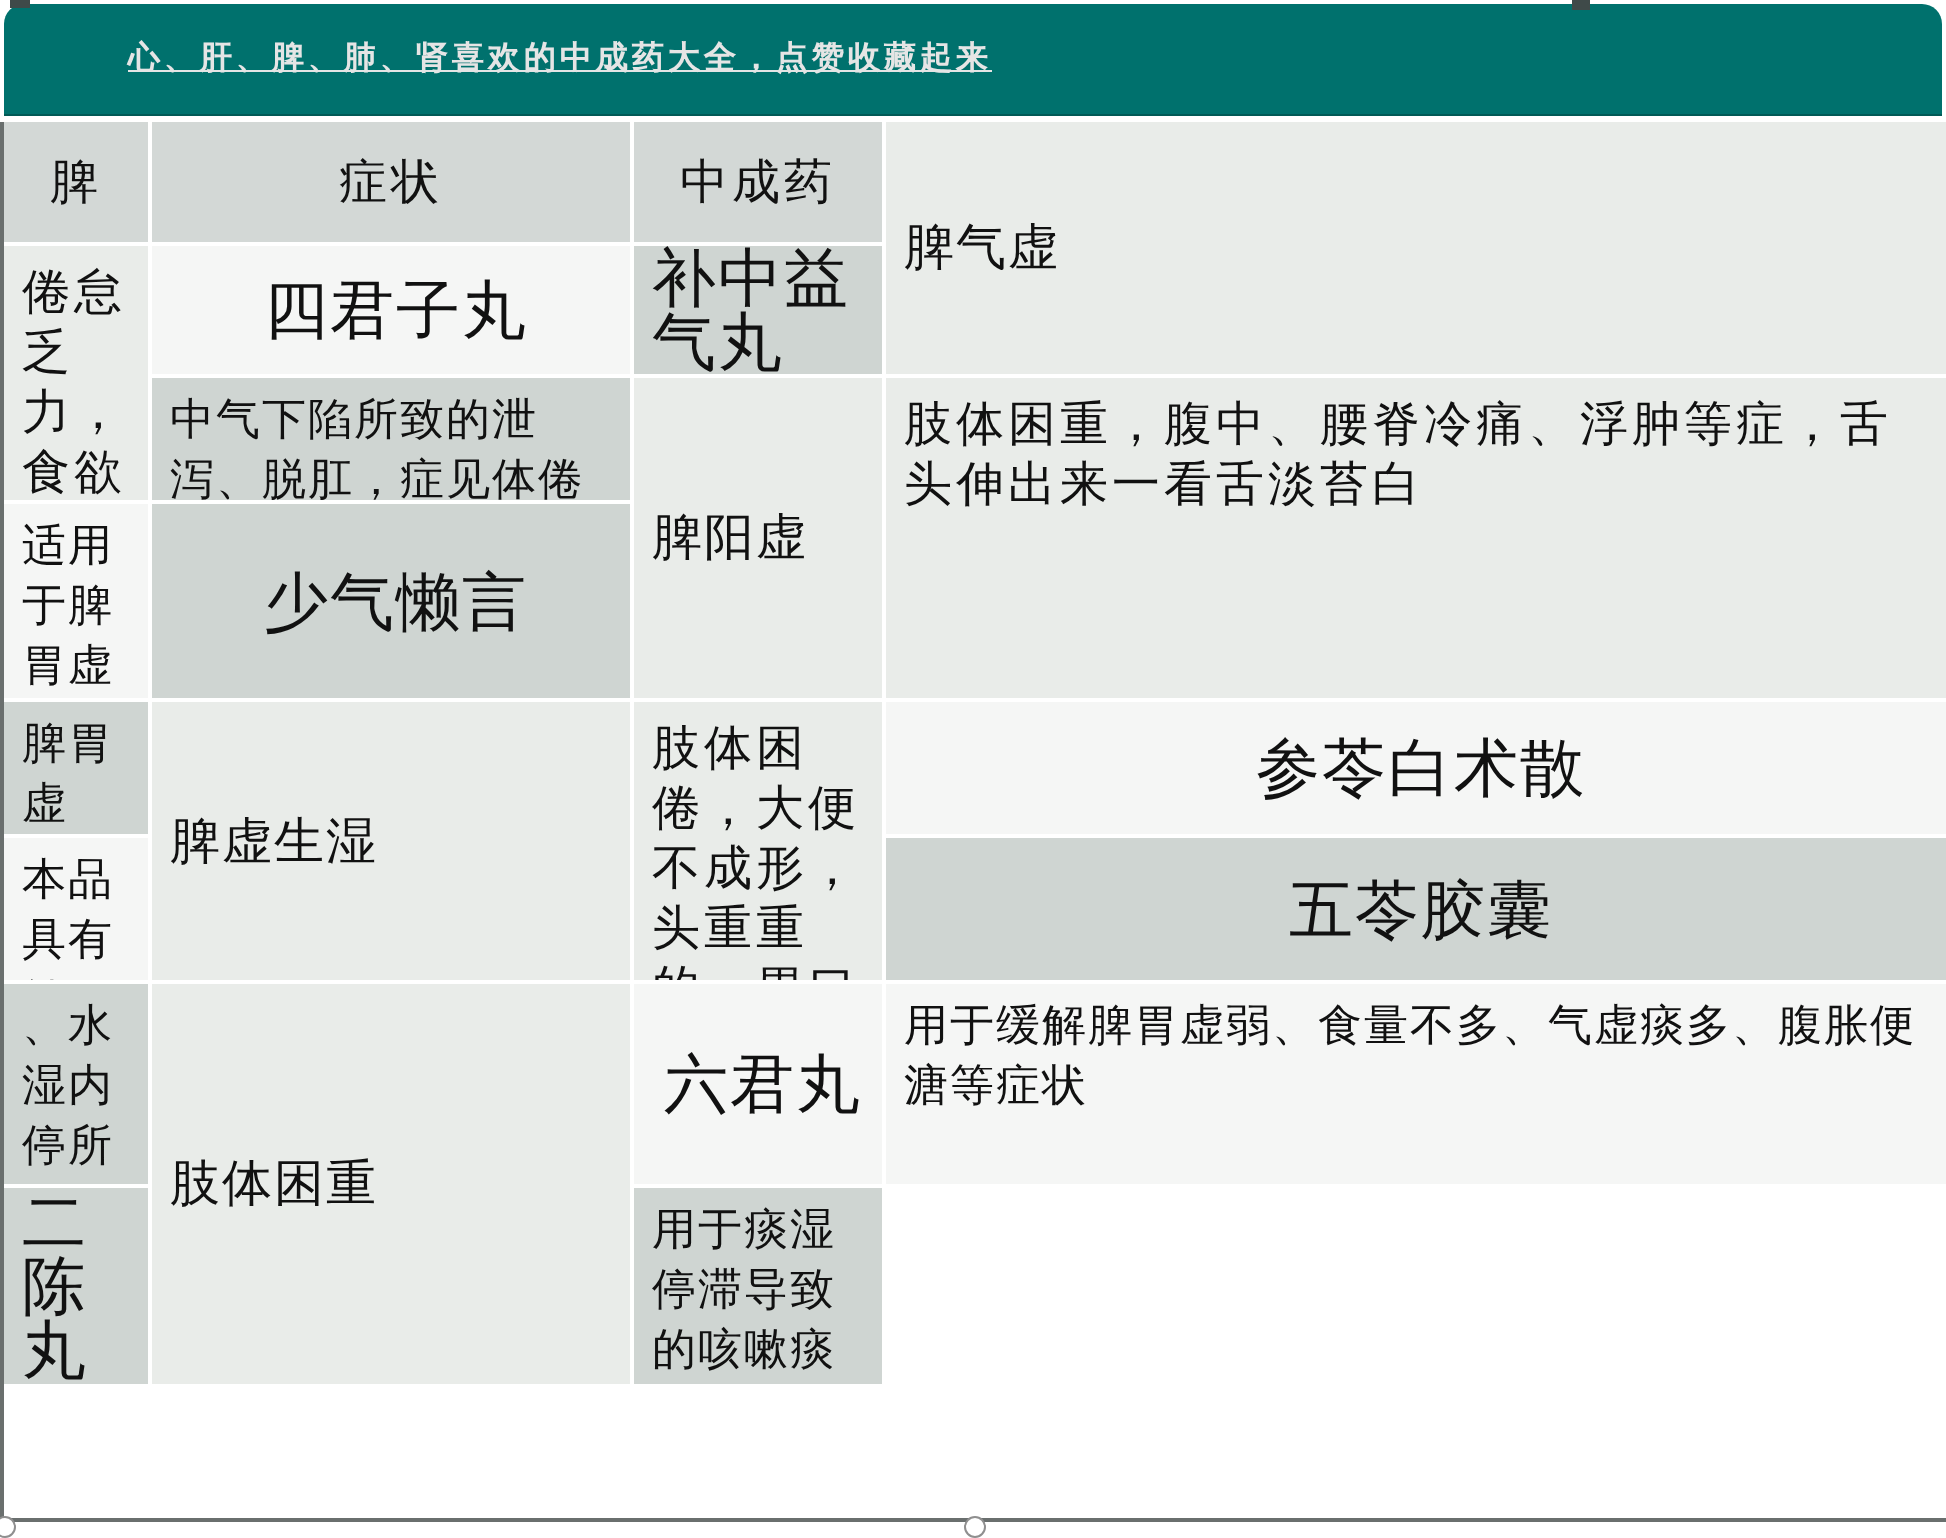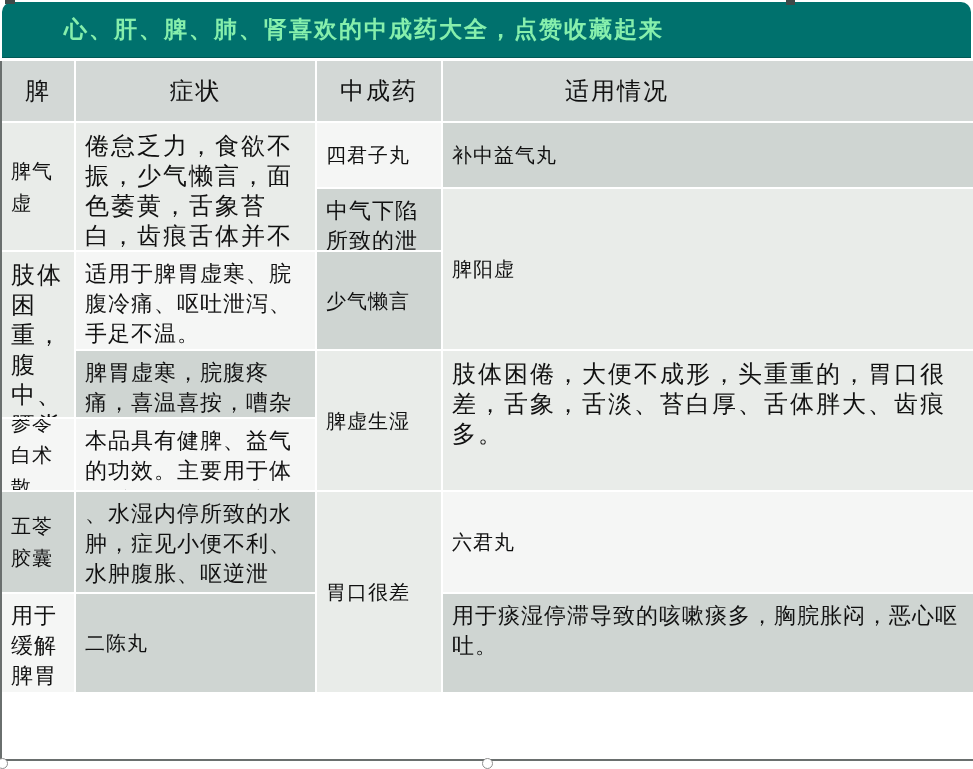--- a/index.html
+++ b/index.html
@@ -8,49 +8,49 @@
     font-family:"DejaVu Sans","Liberation Sans",sans-serif;color:#111;
   }
   
   .title-bar{
     position:absolute;left:2px;top:2px;width:969px;height:56px;
     background:#00716d;border-radius:10px 10px 0 0;
     display:flex;align-items:center;box-sizing:border-box;
     border-bottom:1px solid #015a56;
   }
   .title-bar .title-text{
-    color:#86efac;font-weight:bold;font-size:23px;letter-spacing:2px;
-    padding-left:62px;white-space:nowrap;
+    color:#e5e5e5;font-weight:bold;font-size:16px;letter-spacing:2px;
+    padding-left:62px;white-space:nowrap;text-decoration:underline;
   }
   
   .med-table{
     position:absolute;left:0;top:61px;width:973px;height:700px;box-sizing:border-box;
     display:grid;
     grid-template-columns:72px 239px 124px 530px;
     grid-template-rows:60px 64px 61px 97px 66px 71px 100px 98px 65px;
     gap:2px;background:#ffffff;
     border-left:2px solid #6a6f6e;border-bottom:2px solid #6a6f6e;
   }
   .cell{box-sizing:border-box;overflow:hidden;}
   .hcell{
     background:#d3d8d6;display:flex;align-items:center;justify-content:center;
     font-size:24px;letter-spacing:2px;
   }
   .hcell.h-usage{justify-content:flex-start;padding-left:122px;}
   .organ{
     background:#e9ece9;grid-row:span 2;display:flex;align-items:center;
-    font-size:20px;line-height:32px;padding:4px 6px 4px 9px;letter-spacing:1px;
+    font-size:25px;line-height:32px;padding:4px 6px 4px 9px;letter-spacing:1px;
   }
   .symptom{
     background:#e9ece9;grid-row:span 2;
     font-size:24px;line-height:30px;letter-spacing:2px;padding:8px 6px 4px 9px;
   }
   .med{
     display:flex;align-items:center;
-    font-size:20px;line-height:32px;letter-spacing:1px;padding:2px 4px 2px 9px;
+    font-size:32px;line-height:32px;letter-spacing:1px;padding:2px 4px 2px 9px;justify-content:center;
   }
   .use{
     font-size:22px;line-height:30px;letter-spacing:1px;padding:7px 4px 2px 9px;
   }
   .shade-light{background:#f5f6f5;}
   .shade-dark{background:#cfd5d2;}
   .text-cursor{
     display:inline-block;width:4px;height:24px;background:#a9aaa9;
     vertical-align:-4px;margin-left:4px;
   }
@@ -73,23 +73,20 @@
   <div class="med-table" id="med-table">
       <div class="cell hcell h-organ">
         <span>脾</span>
       </div>
       <div class="cell hcell h-symptoms">
         <span>症状</span>
       </div>
       <div class="cell hcell h-medicine">
         <span>中成药</span>
       </div>
-      <div class="cell hcell h-usage">
-        <span>适用情况</span>
-      </div>
       <div class="cell organ">
         <span>脾气虚</span>
       </div>
       <div class="cell symptom"><span>倦怠乏力，食欲不振，少气懒言，面色萎黄，舌象苔白，齿痕舌体并不胖大。</span></div>
       <div class="cell med shade-light">
         <span>四君子丸</span>
       </div>
       <div class="cell med shade-dark">
         <span>补中益气丸</span>
       </div>
@@ -109,21 +106,21 @@
       <div class="cell symptom"><span>肢体困倦，大便不成形，头重重的，胃口很差，舌象，舌淡、苔白厚、舌体胖大、齿痕多。</span></div>
       <div class="cell med shade-light">
         <span>参苓白术散</span>
       </div>
       <div class="cell use shade-light"><span>本品具有健脾、益气的功效。主要用于体倦乏力，食少便溏。</span></div>
       <div class="cell med shade-dark">
         <span>五苓胶囊</span>
       </div>
       <div class="cell use shade-dark"><span>、水湿内停所致的水肿，症见小便不利、水肿腹胀、呕逆泄泻、渴不思饮。</span></div>
       <div class="cell organ">
-        <span>胃口很差</span>
+        <span>肢体困重</span>
       </div>
       <div class="cell med shade-light">
         <span>六君丸</span>
       </div>
       <div class="cell use shade-light"><span>用于缓解脾胃虚弱、食量不多、气虚痰多、腹胀便溏等症状</span></div>
       <div class="cell med shade-dark">
         <span>二陈丸</span>
       </div>
       <div class="cell use shade-dark"><span>用于痰湿停滞导致的咳嗽痰多，胸脘胀闷，恶心呕吐。</span></div>
     </div>

